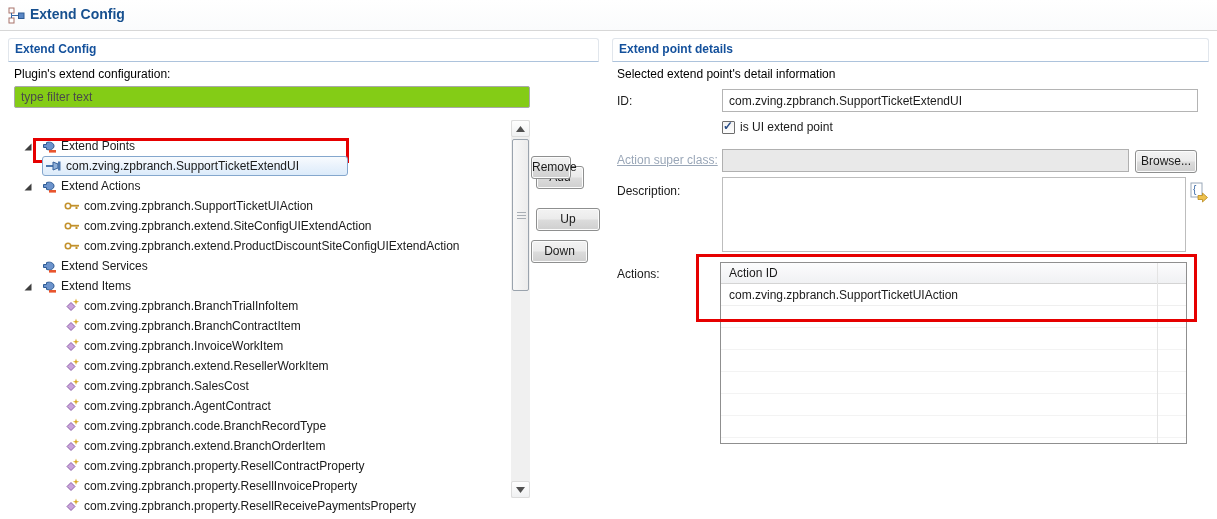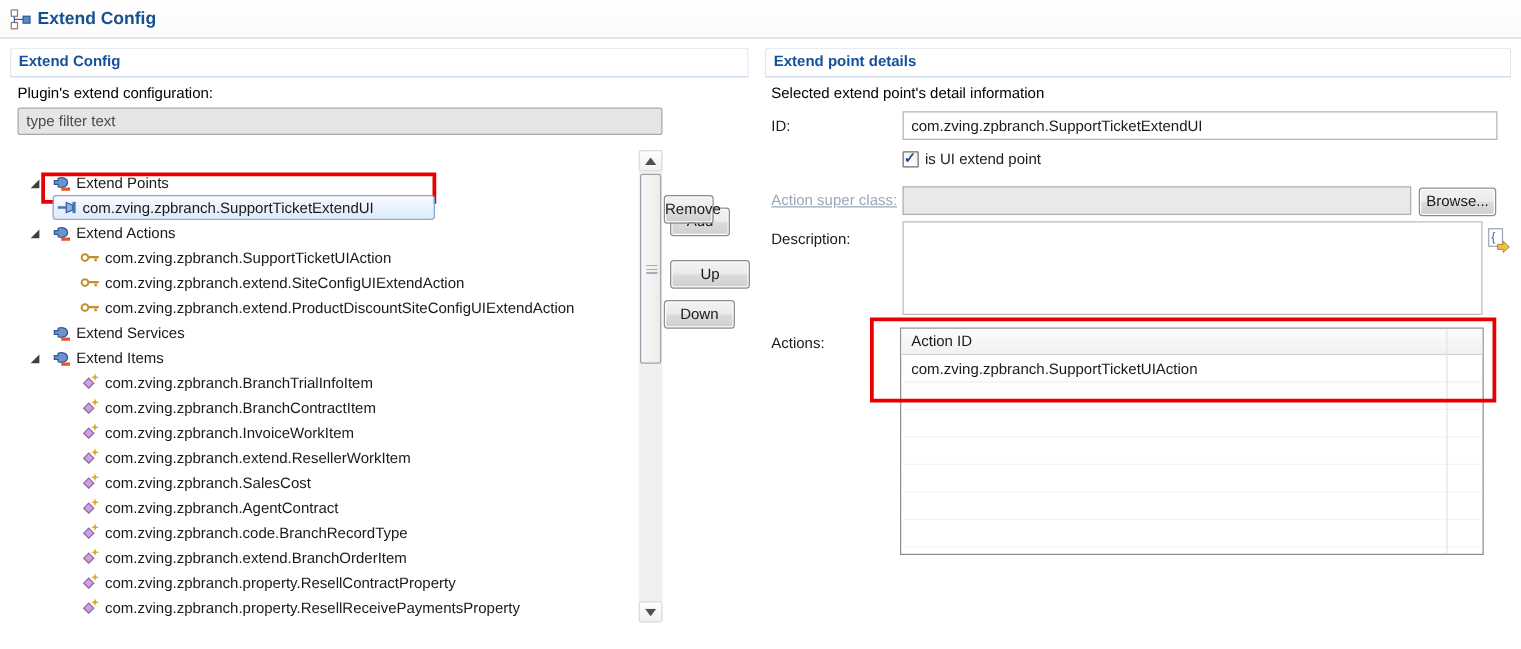--- a/index.html
+++ b/index.html
@@ -15,21 +15,21 @@
 
   
   .section-titlebar { position:absolute; height:24px; border:1px solid #e1e6ec; border-bottom:1px solid #adc3dc;
     border-radius:3px 3px 0 0; background:#fff; }
   .section-titlebar .stitle { display:block; padding-left:6px; line-height:21px; font-weight:bold; color:#14519c; }
   .section-sub { position:absolute; color:#000; }
 
   
   .filter-input { position:absolute; left:14px; top:86px; width:516px; height:22px;
     border:1px solid #a9a9a9; border-radius:2px; padding:0 6px; font-family:"Liberation Sans",sans-serif;
-    font-size:12px; color:#4a4a4a; background:#e5e5e5; }
+    font-size:12px; color:#4a4a4a; background:#84cc16; }
 
   #tree { position:absolute; left:8px; top:120px; width:502px; height:382px;margin-top:16px; }
   .row { position:relative; height:20px; white-space:nowrap; }
   .twisty { position:absolute; left:15px; top:5px; width:10px; height:10px; }
   .ticon { position:absolute; top:2px; width:16px; height:16px; }
   .row.cat .ticon { left:33px; }
   .row.cat .tlabel { position:absolute; left:53px; line-height:20px; }
   .row.point .ticon { left:38px; }
   .row.point .tlabel { position:absolute; left:58px; line-height:20px; }
   .row.child .ticon { left:56px; }
@@ -246,20 +246,27 @@
             <polygon points="7,4.5 11,8.5 7,12.5 3,8.5" fill="#c9a3dc" stroke="#8f62a8"></polygon>
             <path d="M12 0.5 L12.8 2.9 L15.2 3.7 L12.8 4.5 L12 6.9 L11.2 4.5 L8.8 3.7 L11.2 2.9 Z" fill="#d9a827"></path>
           </svg></span>
         <span class="tlabel">com.zving.zpbranch.property.ResellContractProperty</span>
       </div>
       <div class="row child">
         <span class="ticon"><svg width="16" height="16" viewBox="0 0 16 16">
             <polygon points="7,4.5 11,8.5 7,12.5 3,8.5" fill="#c9a3dc" stroke="#8f62a8"></polygon>
             <path d="M12 0.5 L12.8 2.9 L15.2 3.7 L12.8 4.5 L12 6.9 L11.2 4.5 L8.8 3.7 L11.2 2.9 Z" fill="#d9a827"></path>
           </svg></span>
+        <span class="tlabel">com.zving.zpbranch.property.ResellInvoiceProperty</span>
+      </div>
+      <div class="row child">
+        <span class="ticon"><svg width="16" height="16" viewBox="0 0 16 16">
+            <polygon points="7,4.5 11,8.5 7,12.5 3,8.5" fill="#c9a3dc" stroke="#8f62a8"></polygon>
+            <path d="M12 0.5 L12.8 2.9 L15.2 3.7 L12.8 4.5 L12 6.9 L11.2 4.5 L8.8 3.7 L11.2 2.9 Z" fill="#d9a827"></path>
+          </svg></span>
         <span class="tlabel">com.zving.zpbranch.property.ResellReceivePaymentsProperty</span>
       </div>
     </div>
 
   <div class="vscroll">
     <div class="scroll-btn up">
       <svg width="9" height="6" viewBox="0 0 9 6">
           <polygon points="4.5,0 9,6 0,6" fill="#505050"></polygon>
         </svg>
     </div>

